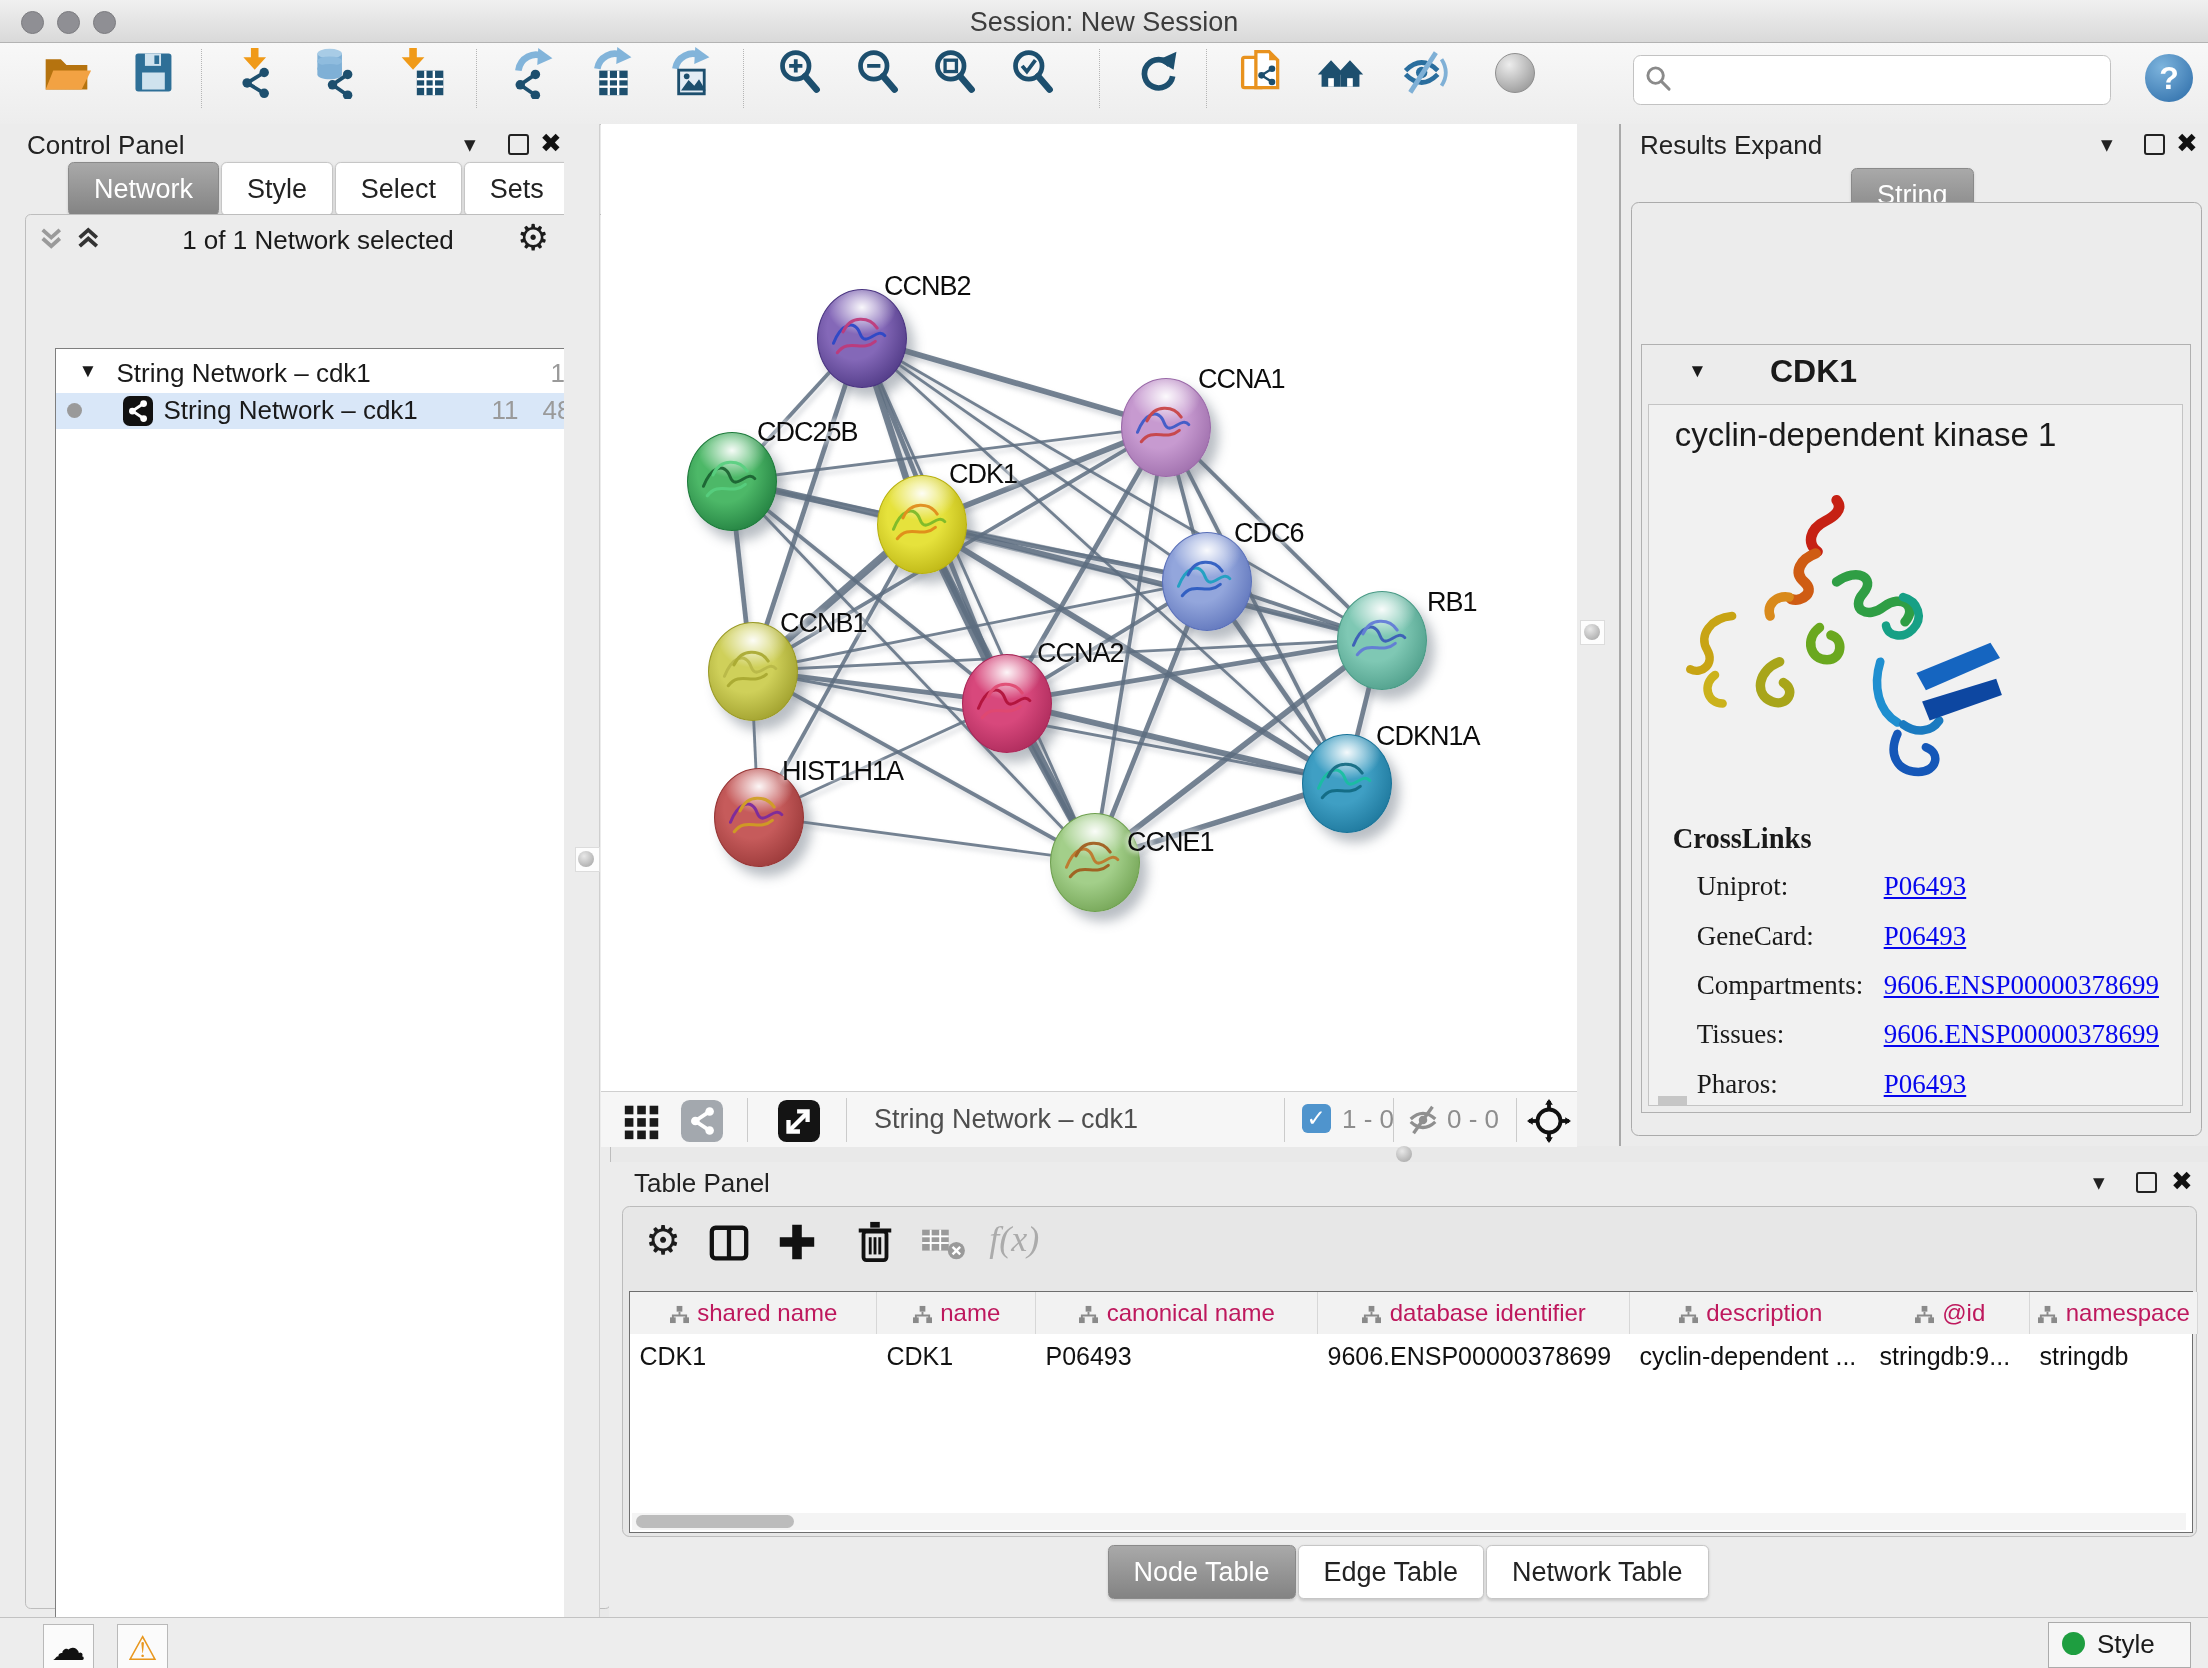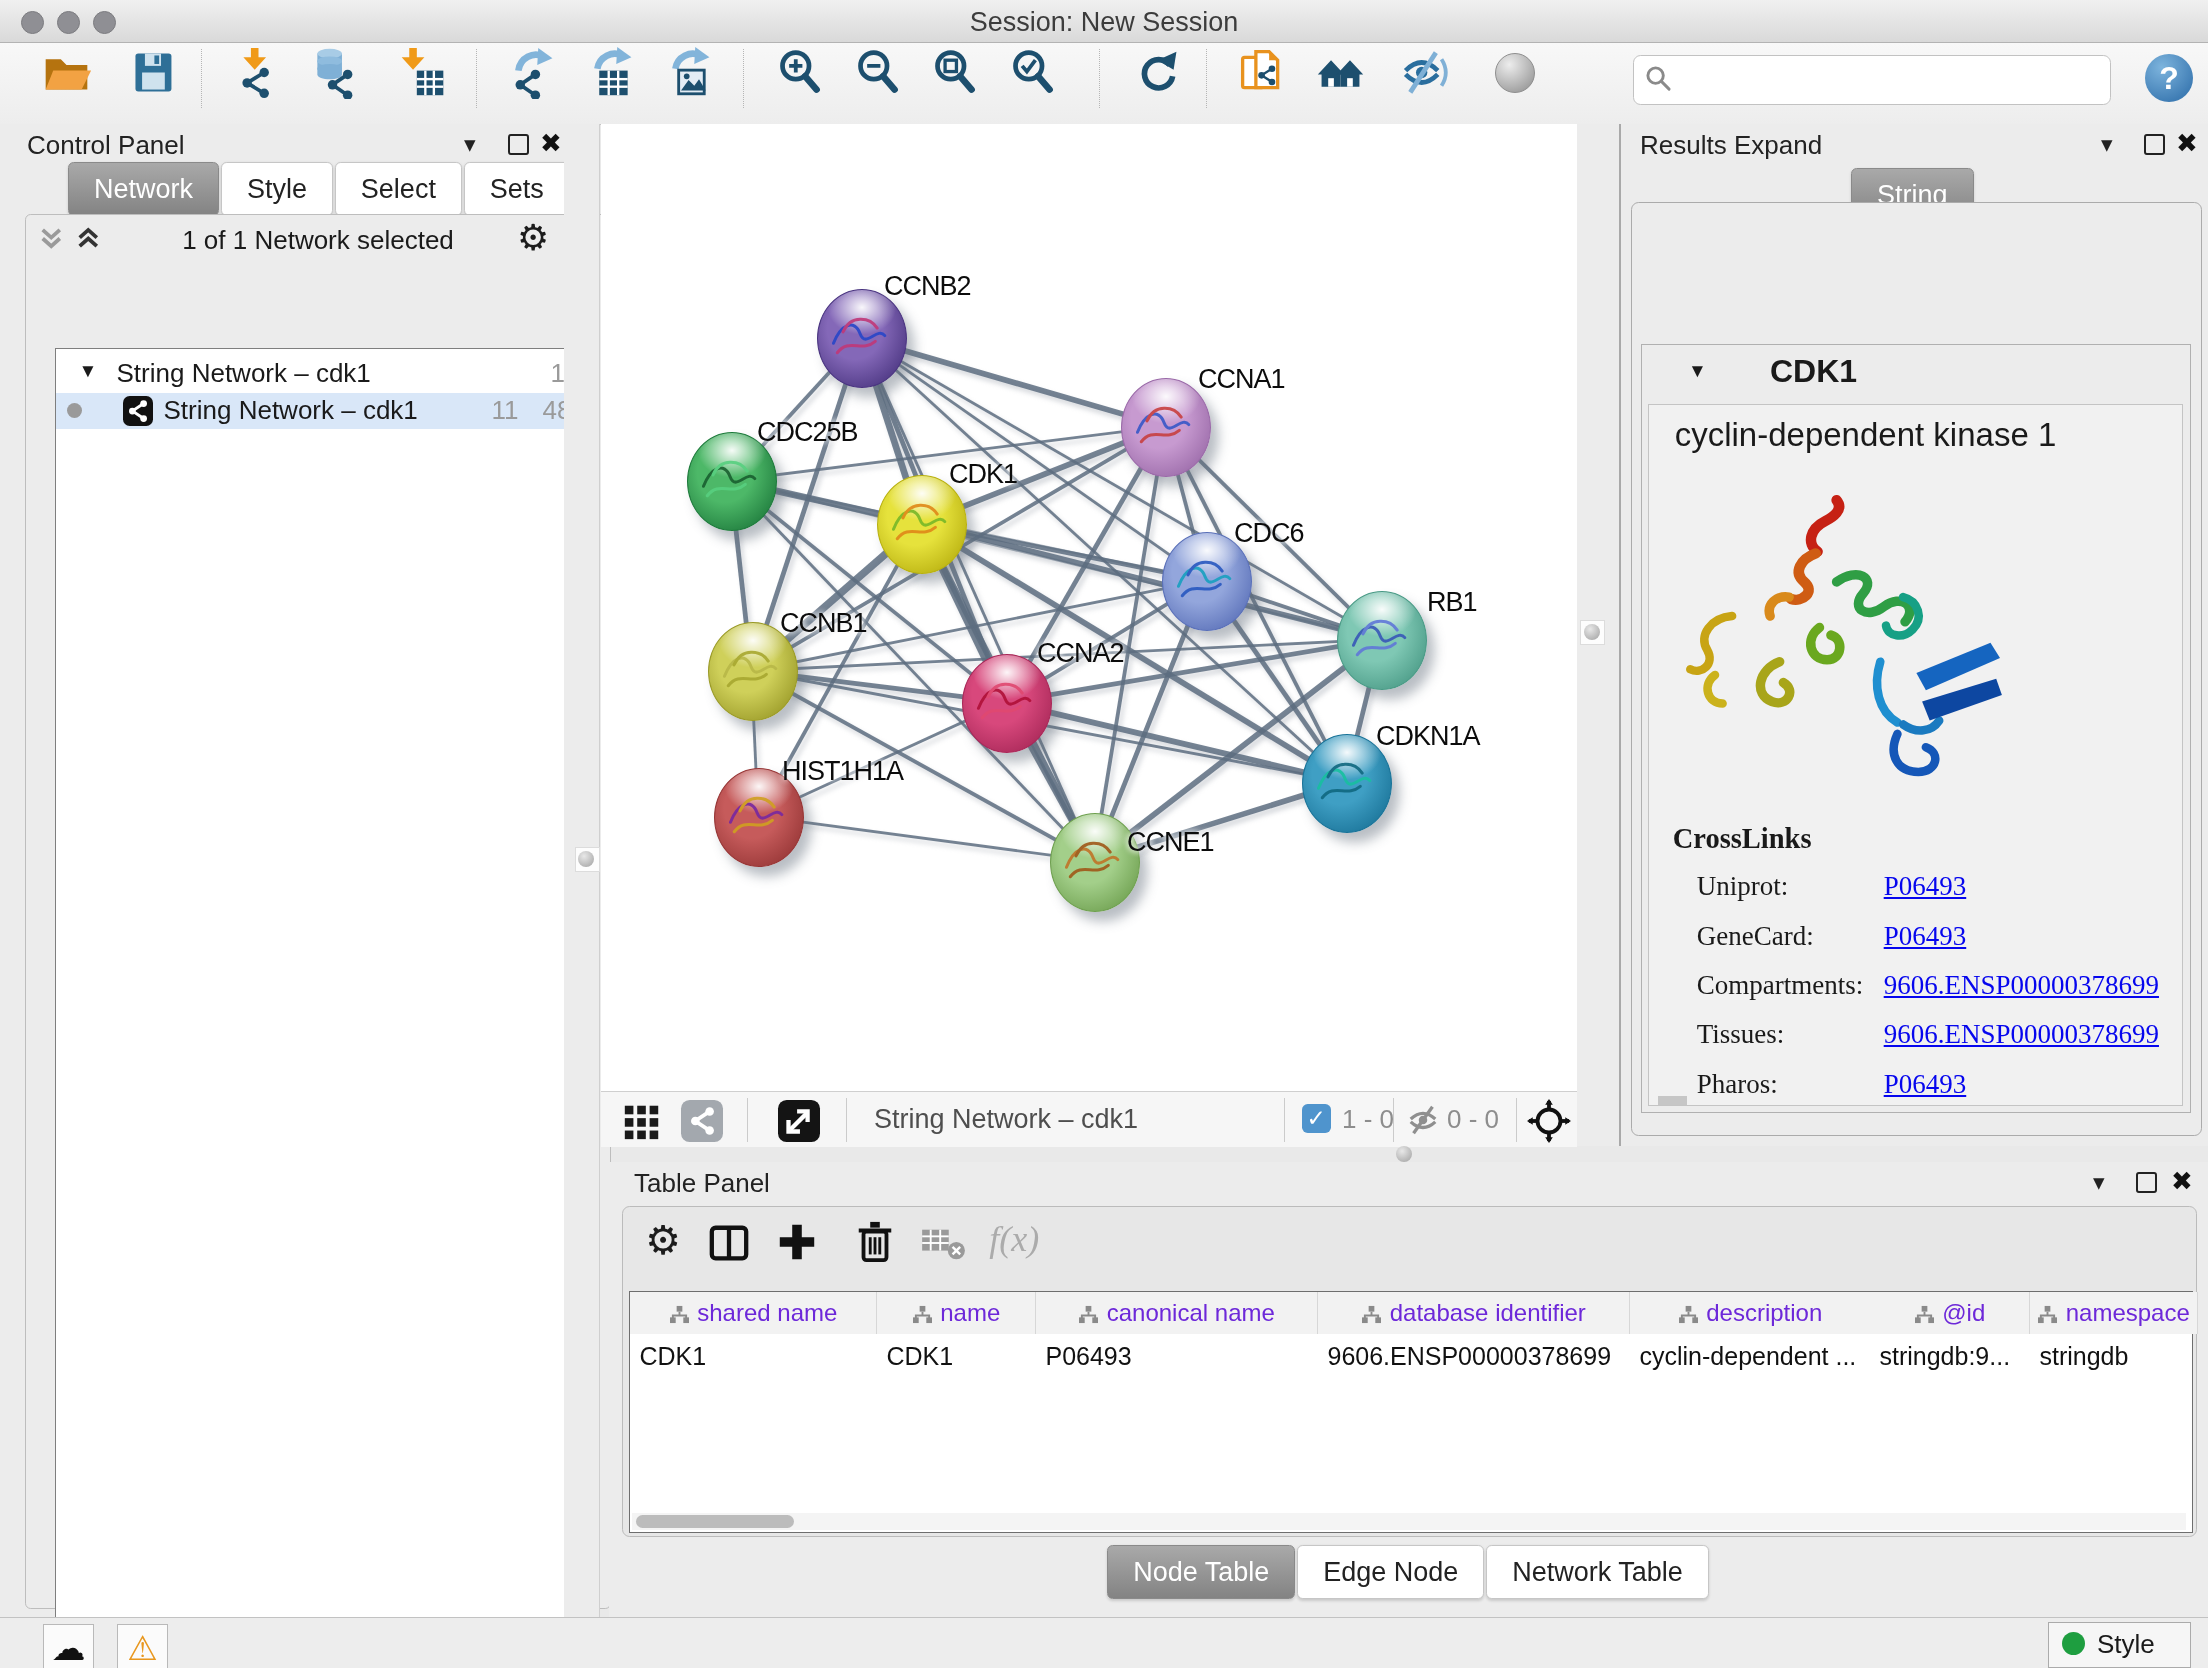--- a/index.html
+++ b/index.html
@@ -69,21 +69,21 @@
   #rp-entry{position:absolute;left:9.5px;top:141px;width:548px;height:767px;border:1.9px solid #b0b0b0;}
   #rp-content{position:absolute;left:5.7px;top:59px;width:533px;height:700px;background:#f1f1f1;border:1px solid #c4c4c4;}
   .serif{font-family:"Liberation Serif","DejaVu Serif",serif;}
   .xl-label{font-size:27px;}
   .xl-link{font-size:27px;color:#0606ee;text-decoration:underline;}
   
   #table-panel{position:absolute;left:609px;top:1162px;width:1600px;height:455px;background:#ececec;}
   #tp-box{position:absolute;left:13.3px;top:44px;width:1573px;height:329px;background:#e7e7e7;border:1px solid #bbb;border-radius:7.6px;}
   #tp-table{position:absolute;left:5.7px;top:84px;width:1562px;height:240px;background:#fff;border:1.9px solid #6e6e6e;}
   .th-cell{position:absolute;top:0;height:42px;background:#f2f2f2;border-right:1px solid #d7d7d7;
-    font-size:24px;color:#6d28d9;overflow:hidden;white-space:nowrap;}
+    font-size:24px;color:#be185d;overflow:hidden;white-space:nowrap;}
   .td-cell{position:absolute;top:44px;height:38px;font-size:25px;color:#111;overflow:hidden;white-space:nowrap;padding-top:5.7px;box-sizing:border-box;}
   #tp-hscroll{position:absolute;left:1.9px;bottom:1.9px;width:1554px;height:17px;background:#f4f4f4;}
   #tp-thumb{position:absolute;left:3.8px;top:1.9px;width:158px;height:13.3px;border-radius:6.7px;background:#bcbcbc;}
   #tp-tabs{position:absolute;left:0;top:383px;width:100%;}
   
   #status-bar{position:absolute;left:0;top:1617px;width:2208px;height:51px;background:#ededed;border-top:1.9px solid #c2c2c2;}
   .sb-btn{position:absolute;top:5.7px;width:51px;height:51px;background:#fbfbfb;border:1.9px solid #b9b9b9;box-sizing:border-box;
     text-align:center;font-family:"DejaVu Sans",sans-serif;}
   #memory-btn{position:absolute;left:2048px;top:3.8px;width:141px;height:44px;background:#f6f6f6;border:1.9px solid #ababab;}
   #memory-dot{position:absolute;left:13.3px;top:9.5px;width:23px;height:23px;border-radius:50%;background:#1e9e40;}
@@ -681,21 +681,21 @@
           <div class="td-cell" style="left: 1000px; width: 240px; padding-left: 9.5px;">cyclin-dependent ...</div>
           <div class="td-cell" style="left: 1240px; width: 159px; padding-left: 9.5px;">stringdb:9...</div>
           <div class="td-cell" style="left: 1400px; width: 167px; padding-left: 9.5px;">stringdb</div>
         </div>
       <div id="tp-hscroll">
         <div id="tp-thumb"></div>
       </div>
     </div>
   </div>
 
-  <div id="tp-tabs" style="text-align:center"><span class="tab sel">Node Table</span><span class="tab">Edge Node</span><span class="tab">Network Table</span></div>
+  <div id="tp-tabs" style="text-align:center"><span class="tab sel">Node Table</span><span class="tab">Edge Table</span><span class="tab">Network Table</span></div>
 </div>
 
 <div id="status-bar">
   <div class="sb-btn" style="left:43px">
     <span style="font-size:34px;line-height:46px;color:#111">☁</span>
   </div>
   <div class="sb-btn" style="left:117px">
     <span style="font-size:34px;line-height:46px;color:#e8971e">⚠</span>
   </div>
   <div id="memory-btn">

